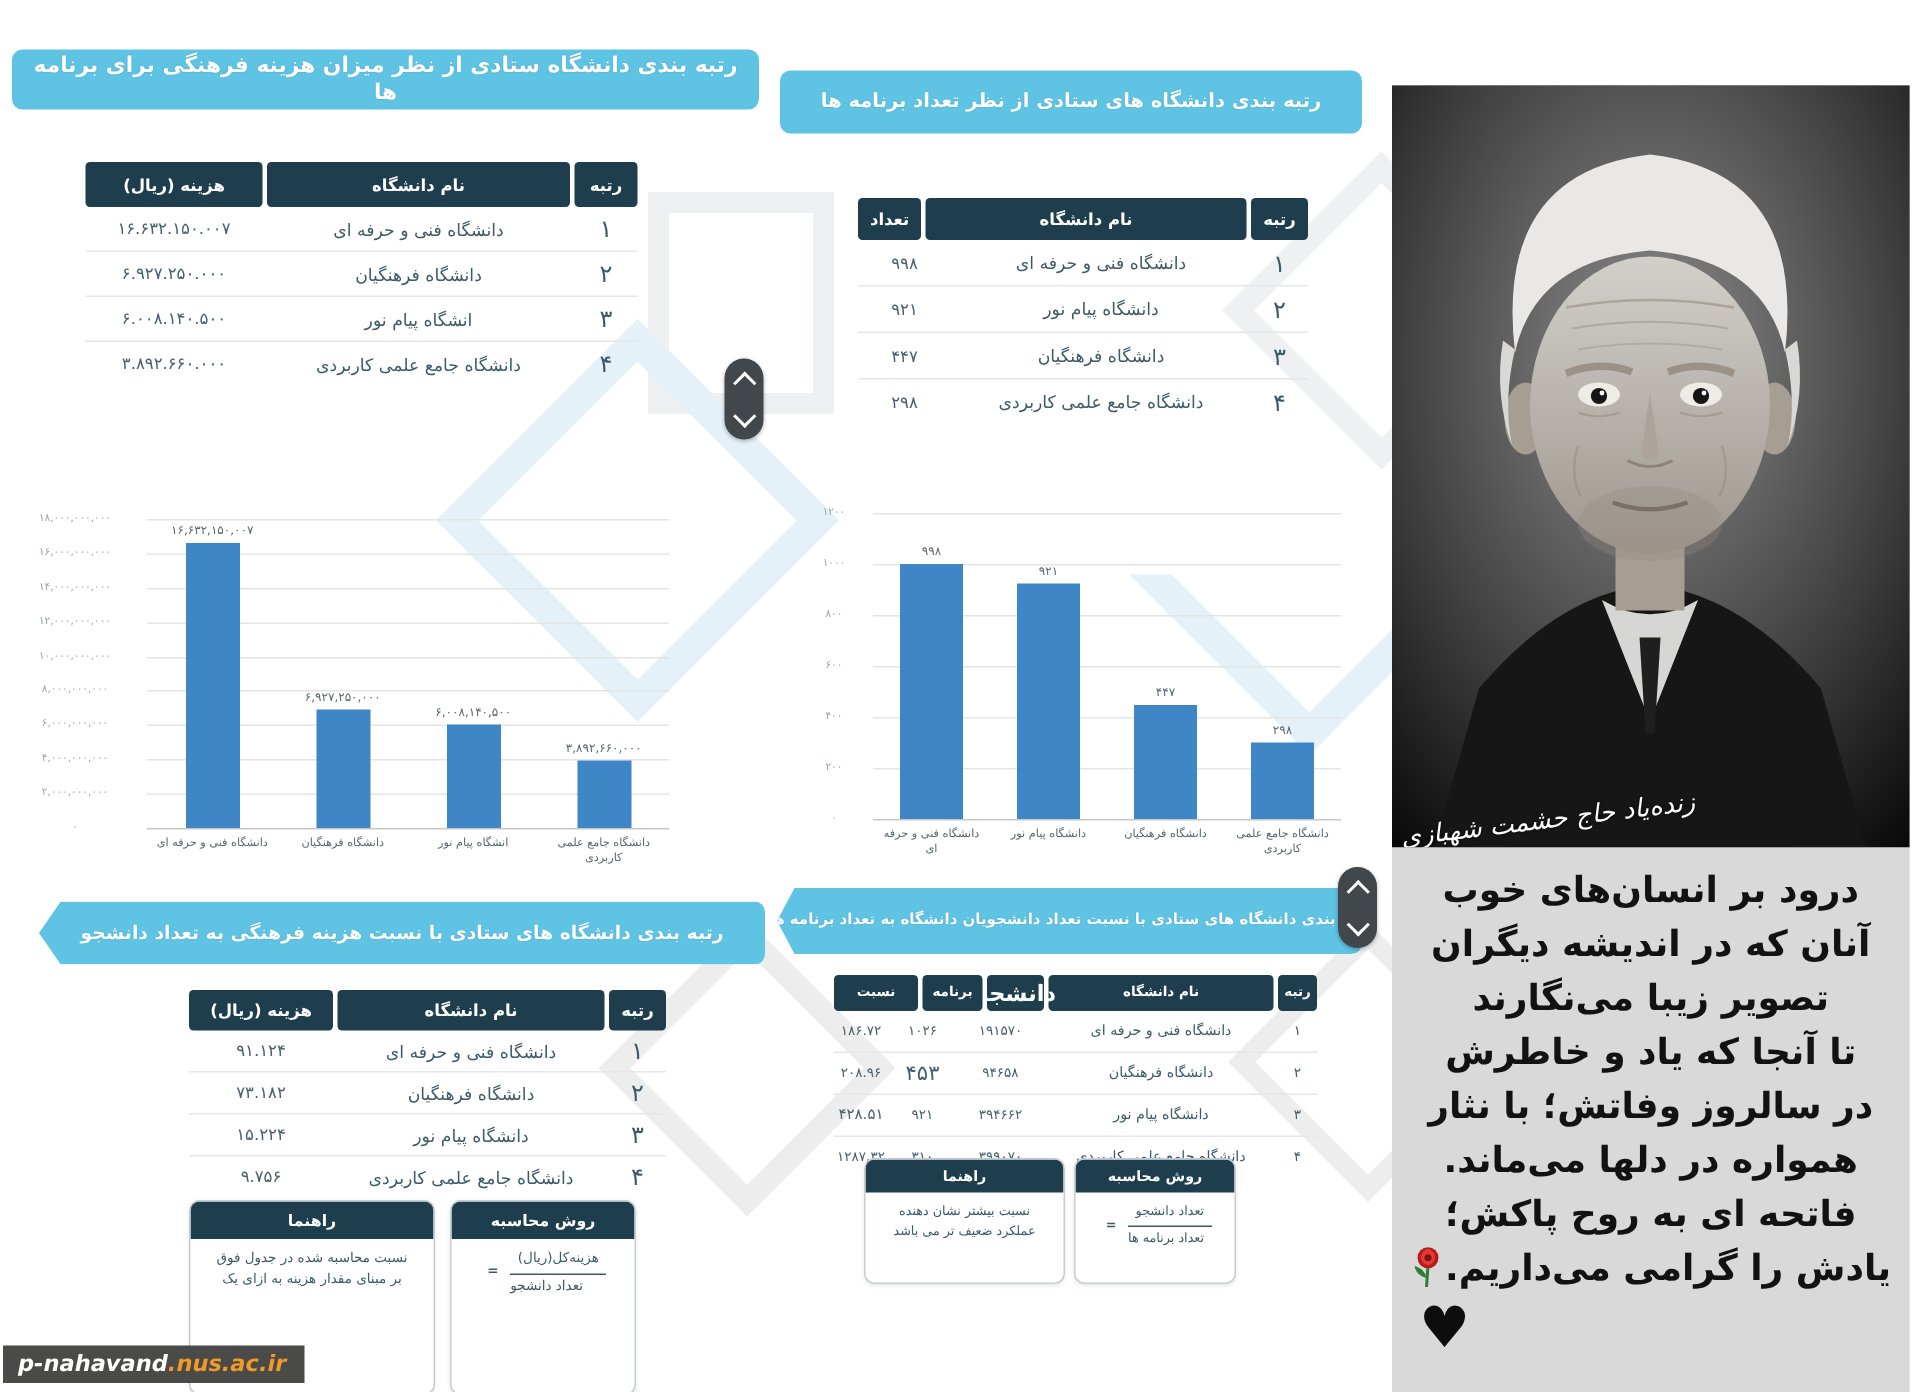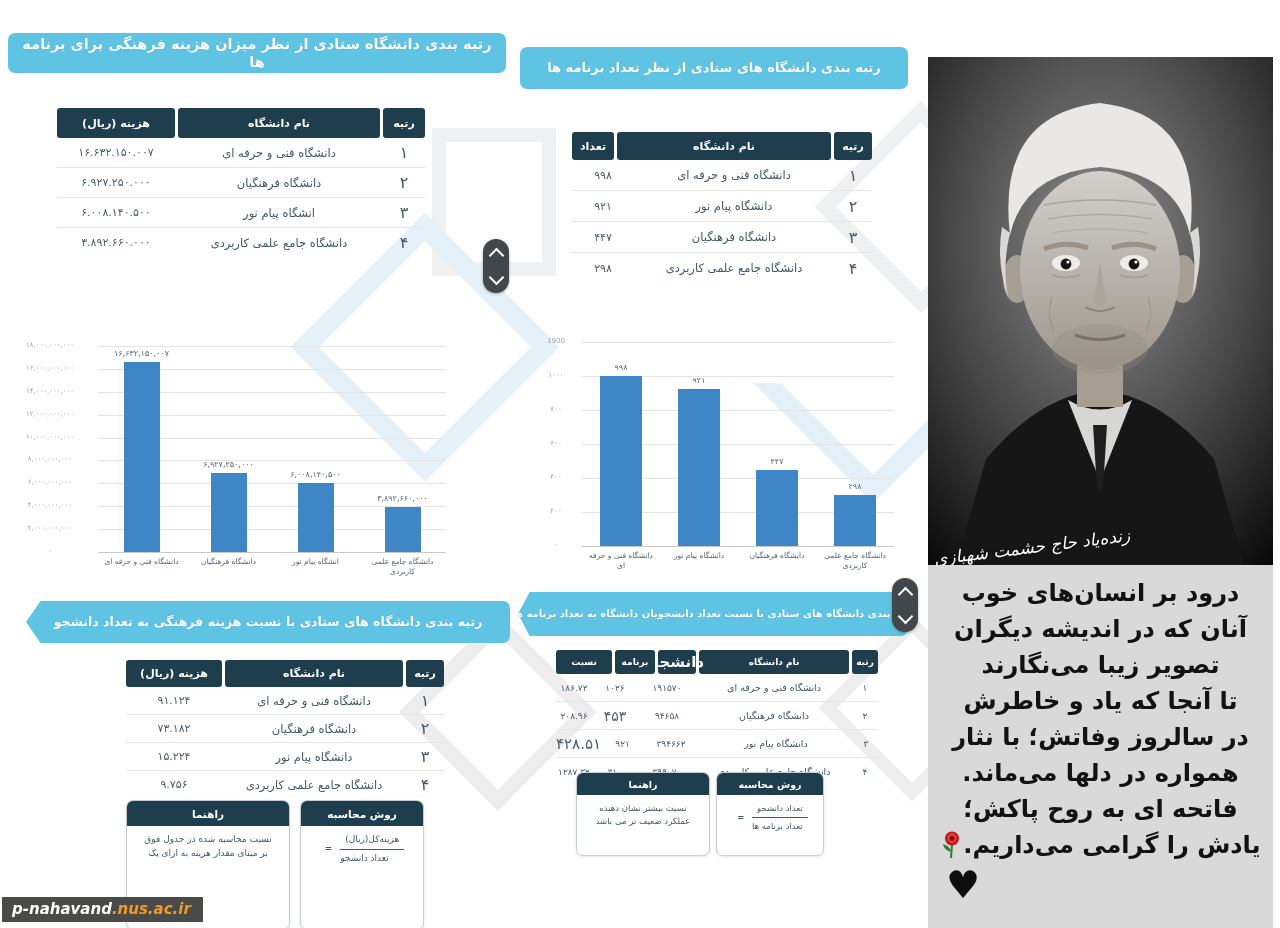--- a/index.html
+++ b/index.html
@@ -218,21 +218,21 @@
   </div>
   <div class="brow" style="height:30px">
     <div class="bcell" style="width:38px">۴</div>
     <div class="bcell c-name">دانشگاه جامع علمی کاربردی</div>
     <div class="bcell c-val" style="width:62px">۲۹۸</div>
   </div>
 </div>
 
 <div class="chart" style="left:538px;top:330px;width:356px;height:262px">
     <div class="gl" style="left: 44px; top: 12px; width: 312px;"></div>
-    <div class="ylab" style="left: 0px; top: 7px; width: 36px;">1900</div>
+    <div class="ylab" style="left: 0px; top: 7px; width: 36px;">۱۲۰۰</div>
     <div class="gl" style="left: 44px; top: 46px; width: 312px;"></div>
     <div class="ylab" style="left: 0px; top: 41px; width: 36px;">۱۰۰۰</div>
     <div class="gl" style="left: 44px; top: 80px; width: 312px;"></div>
     <div class="ylab" style="left: 0px; top: 75px; width: 36px;">۸۰۰</div>
     <div class="gl" style="left: 44px; top: 114px; width: 312px;"></div>
     <div class="ylab" style="left: 0px; top: 109px; width: 36px;">۶۰۰</div>
     <div class="gl" style="left: 44px; top: 148px; width: 312px;"></div>
     <div class="ylab" style="left: 0px; top: 143px; width: 36px;">۴۰۰</div>
     <div class="gl" style="left: 44px; top: 182px; width: 312px;"></div>
     <div class="ylab" style="left: 0px; top: 177px; width: 36px;">۲۰۰</div>
@@ -279,21 +279,21 @@
     <div class="bcell c-name" style="width:150px;flex:none;font-size:9.5px">دانشگاه فرهنگیان</div>
     <div class="bcell c-num" style="width:58px;font-size:9px">۹۴۶۵۸</div>
     <div class="bcell c-num" style="width:40px;font-size:14px">۴۵۳</div>
     <div class="bcell c-num" style="flex:1;font-size:9px">۲۰۸.۹۶</div>
   </div>
   <div class="brow" style="height:27px">
     <div class="bcell" style="width:26px;font-size:9px">۳</div>
     <div class="bcell c-name" style="width:150px;flex:none;font-size:9.5px">دانشگاه پیام نور</div>
     <div class="bcell c-num" style="width:58px;font-size:9px">۳۹۴۶۶۲</div>
     <div class="bcell c-num" style="width:40px;font-size:9px">۹۲۱</div>
-    <div class="bcell c-num" style="flex:1;font-size:15px">۴۲۸.۵۱</div>
+    <div class="bcell c-num" style="flex:1;font-size:10px">۴۲۸.۵۱</div>
   </div>
   <div class="brow" style="height:27px">
     <div class="bcell" style="width:26px;font-size:9px">۴</div>
     <div class="bcell c-name" style="width:150px;flex:none;font-size:9.5px">دانشگاه جامع علمی کاربردی</div>
     <div class="bcell c-num" style="width:58px;font-size:9px">۳۹۹۰۷۰</div>
     <div class="bcell c-num" style="width:40px;font-size:9px">۳۱۰</div>
     <div class="bcell c-num" style="flex:1;font-size:9px">۱۲۸۷.۳۲</div>
   </div>
 </div>
 

